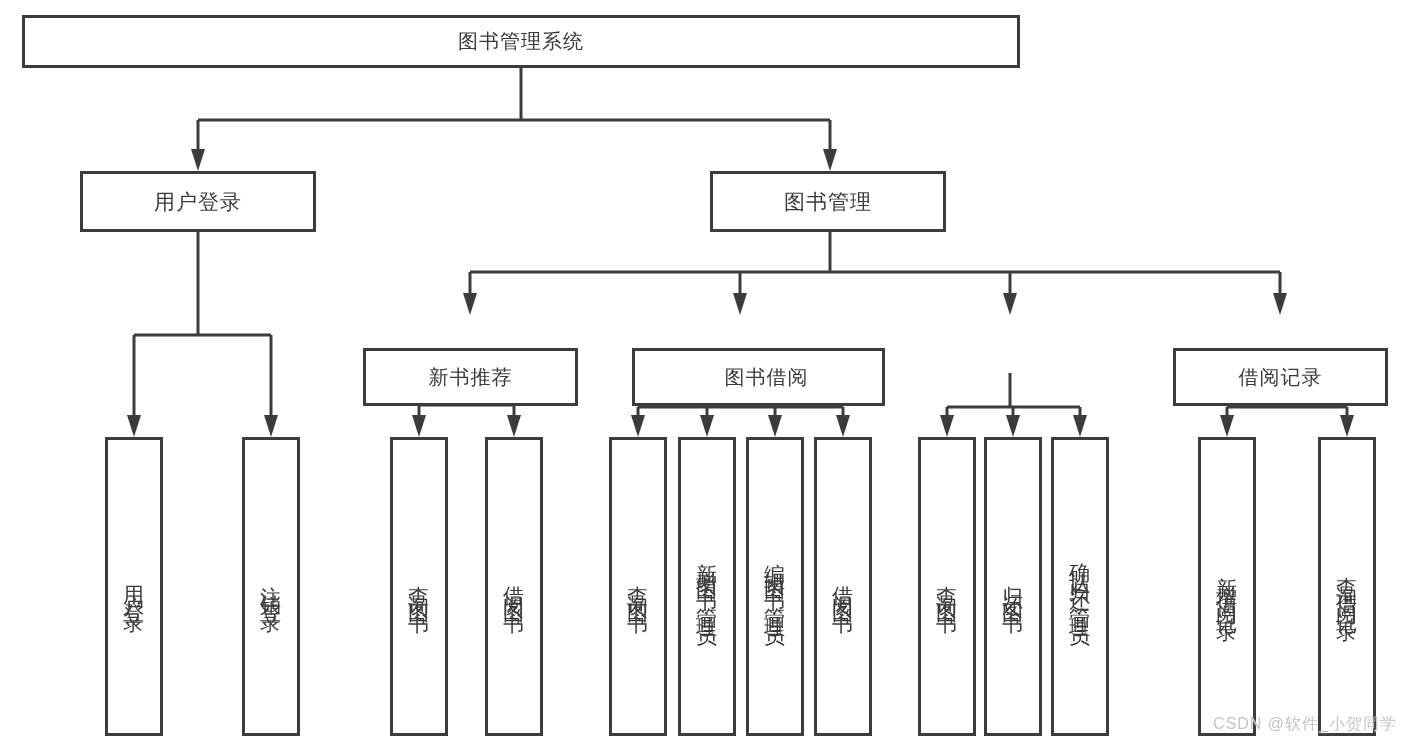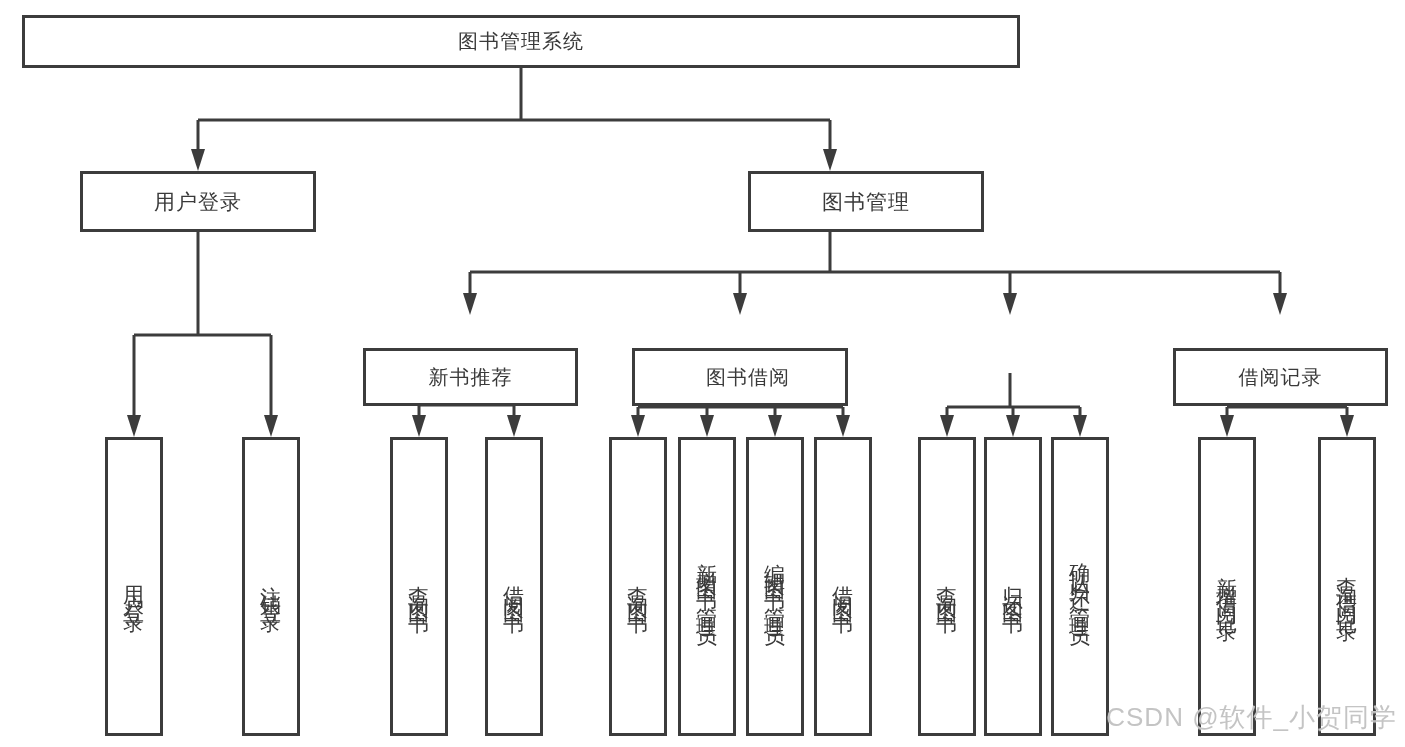--- a/index.html
+++ b/index.html
@@ -31,38 +31,38 @@
     display:flex;align-items:center;justify-content:center;
     color:var(--text);
     font-size:21px;
     letter-spacing:1px;
     text-align:center;
     z-index:2;
   }
   .node.root{left:22px;top:15px;width:998px;height:53px;font-size:20px;}
   .node.l2{width:236px;height:61px;top:171px;}
   .node.l2.a{left:80px;}
-  .node.l2.b{left:748px;}
+  .node.l2.b{left:710px;}
   .node.l3{width:215px;height:58px;top:315px;font-size:20px;margin-top:33px;}
   .node.l3.a{left:363px;}
-  .node.l3.b{left:632px;width:216px;padding-left:16px;}
+  .node.l3.b{left:632px;width:253px;padding-left:16px;}
   .node.l3.c{left:903px;}
   .node.l3.d{left:1173px;}
   .node.leaf{width:58px;height:299px;top:437px;}
   .leaf .vtext{
     writing-mode:vertical-rl;
     font-size:21px;
     letter-spacing:9px;
     line-height:1;
     white-space:nowrap;
   }
   .watermark{
     position:absolute;
     right:8px;bottom:12px;
-    font-size:26px;
+    font-size:16px;
     color:var(--wm);
     letter-spacing:1px;
     z-index:3;
     text-shadow:0 1px 1px rgba(255,255,255,.6);
   }
 </style>
 </head>
 <body>
 
 <div class="canvas">

